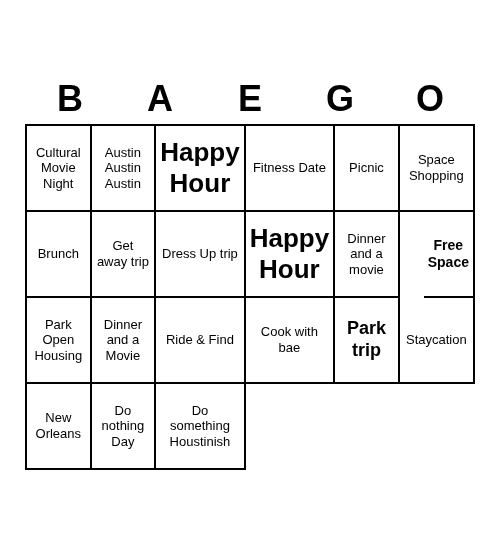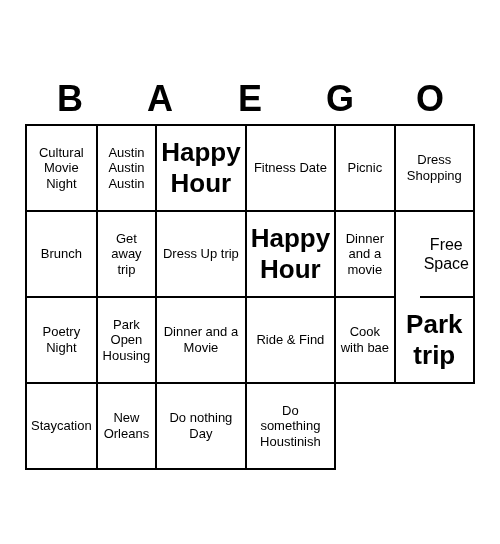--- a/index.html
+++ b/index.html
@@ -42,54 +42,53 @@
       text-align: center;
       padding: 4px;
       font-size: 13px;
       line-height: 1.2;
     }
     .bingo-cell.large-text {
       font-size: 26px;
       font-weight: bold;
     }
     .bingo-cell.free-space {
-      font-size: 16px;
-      font-weight: normal;
+      font-size: 14px;
+      font-weight: bold;
       margin-left: 24px;
     }
     .bingo-cell.park-trip {
-      font-size: 26px;
+      font-size: 18px;
       font-weight: bold;
     }
   </style>
 </head>
 <body>
 
 <div class="bingo-container">
   <div class="bingo-header">
     <div class="bingo-header-cell">B</div>
     <div class="bingo-header-cell">A</div>
     <div class="bingo-header-cell">E</div>
     <div class="bingo-header-cell">G</div>
     <div class="bingo-header-cell">O</div>
   </div>
   <div class="bingo-grid" id="grid">
       <div class="bingo-cell">Cultural Movie Night</div>
       <div class="bingo-cell">Austin Austin Austin</div>
       <div class="bingo-cell large-text">Happy Hour</div>
       <div class="bingo-cell">Fitness Date</div>
       <div class="bingo-cell">Picnic</div>
-      <div class="bingo-cell">Dress Shopping</div>
+      <div class="bingo-cell">Space Shopping</div>
       <div class="bingo-cell">Brunch</div>
       <div class="bingo-cell">Get away trip</div>
       <div class="bingo-cell">Dress Up trip</div>
       <div class="bingo-cell large-text">Happy Hour</div>
       <div class="bingo-cell">Dinner and a movie</div>
       <div class="bingo-cell large-text free-space">Free Space</div>
-      <div class="bingo-cell">Poetry Night</div>
       <div class="bingo-cell">Park Open Housing</div>
       <div class="bingo-cell">Dinner and a Movie</div>
       <div class="bingo-cell">Ride &amp; Find</div>
       <div class="bingo-cell">Cook with bae</div>
       <div class="bingo-cell large-text park-trip">Park trip</div>
       <div class="bingo-cell">Staycation</div>
       <div class="bingo-cell">New Orleans</div>
       <div class="bingo-cell">Do nothing Day</div>
       <div class="bingo-cell">Do something Houstinish</div>
     </div>

